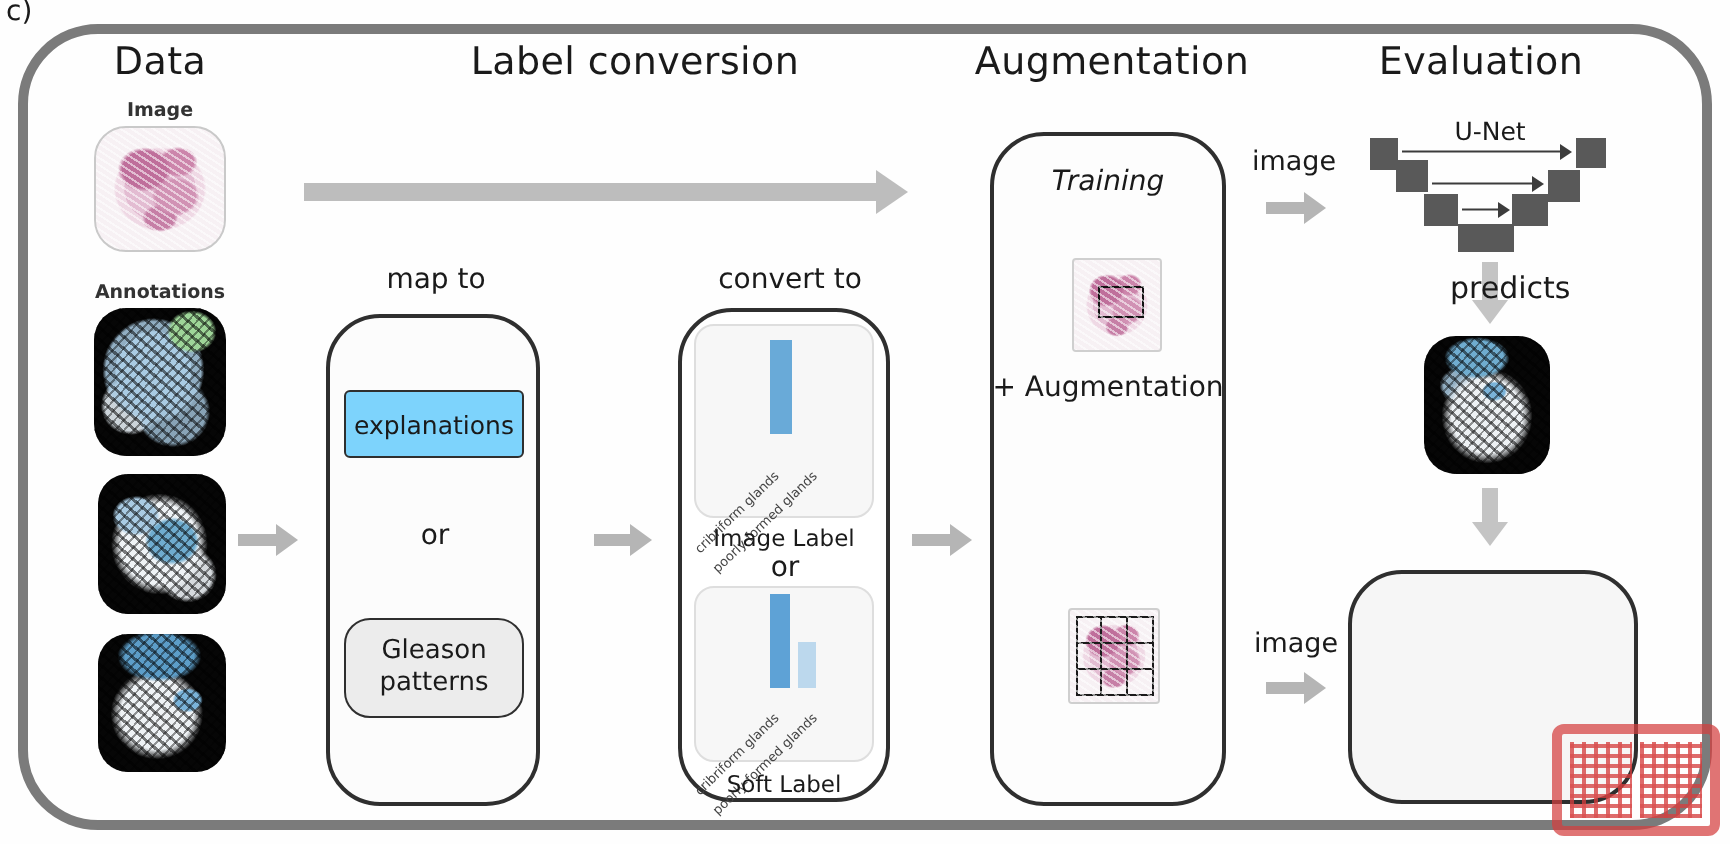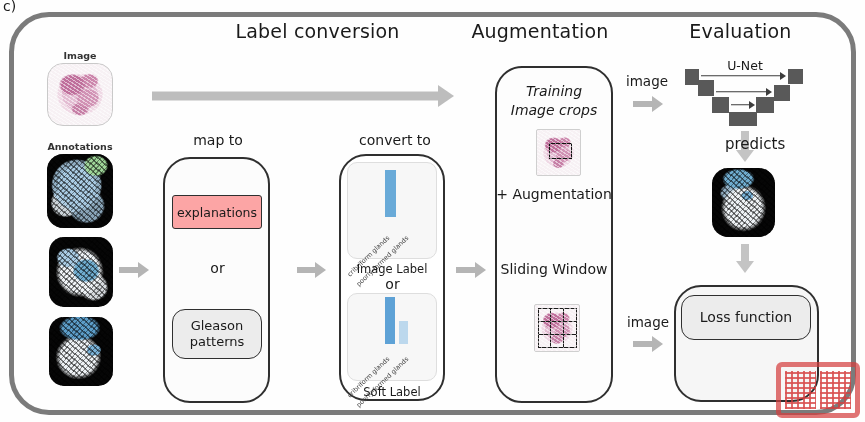--- a/index.html
+++ b/index.html
@@ -30,21 +30,21 @@
   .varrow .shaft{position:absolute;top:0;left:50%;transform:translateX(-50%);width:8px;height:calc(100% - 12px);background:#c4c4c4;}
   .varrow .head{position:absolute;bottom:0;left:50%;transform:translateX(-50%);width:0;height:0;border-top:12px solid #c4c4c4;border-left:9px solid transparent;border-right:9px solid transparent;}
 
   
   .sarrow{height:9px;}
   .sarrow .line{position:absolute;left:0;top:50%;transform:translateY(-50%);height:1.5px;width:calc(100% - 6px);background:#3c3c3c;}
   .sarrow .tip{position:absolute;right:0;top:50%;transform:translateY(-50%);width:0;height:0;border-left:6px solid #3c3c3c;border-top:4px solid transparent;border-bottom:4px solid transparent;}
 
   
   .pillbox{border:2px solid #2f2f2f;border-radius:27px;background:#fcfcfc;box-sizing:border-box;}
-  .innerbox{border:1.5px solid #2f2f2f;border-radius:3px;background:#fca5a5;box-sizing:border-box;display:flex;align-items:center;justify-content:center;text-align:center;font-size:12.5px;line-height:1.2;}
+  .innerbox{border:1.5px solid #2f2f2f;border-radius:3px;background:#7dd3fc;box-sizing:border-box;display:flex;align-items:center;justify-content:center;text-align:center;font-size:12.5px;line-height:1.2;}
   .innerbox.gray{background:#ececec;border-radius:13px;font-size:13px;}
 
   
   .chart-card{background:#f7f7f7;border:1px solid #dedede;border-radius:10px;box-sizing:border-box;overflow:visible;}
   .bar{position:absolute;background:#69aad8;}
   .rlabel{position:absolute;font-size:6.5px;color:#444;white-space:nowrap;transform:rotate(-44deg);transform-origin:100% 50%;}
   .chart-title{font-size:11.5px;}
 
   
   .histo{border:1px solid #c9c9c9;border-radius:16px;box-sizing:border-box;overflow:hidden;
@@ -103,22 +103,23 @@
   .twoline{line-height:1.35;font-size:14px;}
 </style>
 </head>
 <body>
 
 <div id="stage">
 
   <div id="frame" class="abs"></div>
   <div class="abs fig-label">c)</div>
 
+  <div class="abs heading ctr" style="left:30px;width:100px;">Data</div>
   <div class="abs heading ctr" style="left:215px;width:205px;">Label conversion</div>
-  <div class="abs heading ctr" style="left:456px;width:168px;text-align:center;">Augmentation</div>
+  <div class="abs heading ctr" style="left:472px;width:168px;text-align:center;">Augmentation</div>
   <div class="abs heading ctr" style="left:658px;width:165px;">Evaluation</div>
 
   <div class="abs small-label ctr" style="left:40px;top:50px;width:80px;">Image</div>
   <div class="abs histo" style="left:47px;top:63px;width:66px;height:63px;"></div>
 
   <div class="abs small-label ctr" style="left:35px;top:141px;width:90px;">Annotations</div>
   <div class="abs ann ann1" style="left:47px;top:154px;width:66px;height:74px;">
       <div class="blob"></div>
       <div class="speckle"></div>
     </div>
@@ -173,28 +174,26 @@
   <div class="abs chart-title ctr" style="left:347px;top:385px;width:90px;">Soft Label</div>
 
   <div class="abs harrow" style="left:456px;top:261px;width:30px;">
       <div class="shaft"></div>
       <div class="head"></div>
     </div>
 
   <div class="abs pillbox" style="left:495px;top:66px;width:118px;height:337px;border-width:2.5px;background:#fdfdfd;"></div>
   <div class="abs twoline ctr" style="left:495px;top:82px;width:118px;font-style:italic;">
     <span style="display:block;">Training</span>
-    <span style="display:block;">Image crops</span>
   </div>
   <div class="abs histo sq" style="left:536px;top:129px;width:45px;height:47px;">
     <div class="abs croprect" style="left:12px;top:13px;width:21px;height:14px;"></div>
   </div>
   <div class="abs mid-label ctr" style="left:495px;top:186px;width:118px;">+ Augmentation</div>
   <div class="abs twoline ctr" style="left:495px;top:260px;width:118px;">
-    <span style="display:block;">Sliding Window</span>
   </div>
   <div class="abs histo sq" style="left:534px;top:304px;width:46px;height:48px;">
     <div class="swgrid">
         <div></div>
         <div></div>
         <div></div>
         <div></div>
         <div></div>
         <div></div>
         <div></div>
@@ -245,20 +244,19 @@
       <div class="blob"></div>
       <div class="speckle"></div>
     </div>
 
   <div class="abs varrow" style="left:736px;top:244px;height:29px;width:17px;">
       <div class="shaft"></div>
       <div class="head"></div>
     </div>
 
   <div class="abs pillbox" style="left:674px;top:285px;width:145px;height:117px;background:#f6f6f6;"></div>
-  <div class="abs innerbox gray" style="left:681px;top:295px;width:130px;height:45px;font-size:14px;">Loss function</div>
 
   <div class="abs watermark" style="left:776px;top:362px;width:84px;height:56px;z-index:5;">
     <div class="wm-char"></div>
     <div class="wm-char"></div>
   </div>
 
 </div>
 
 </body></html>

